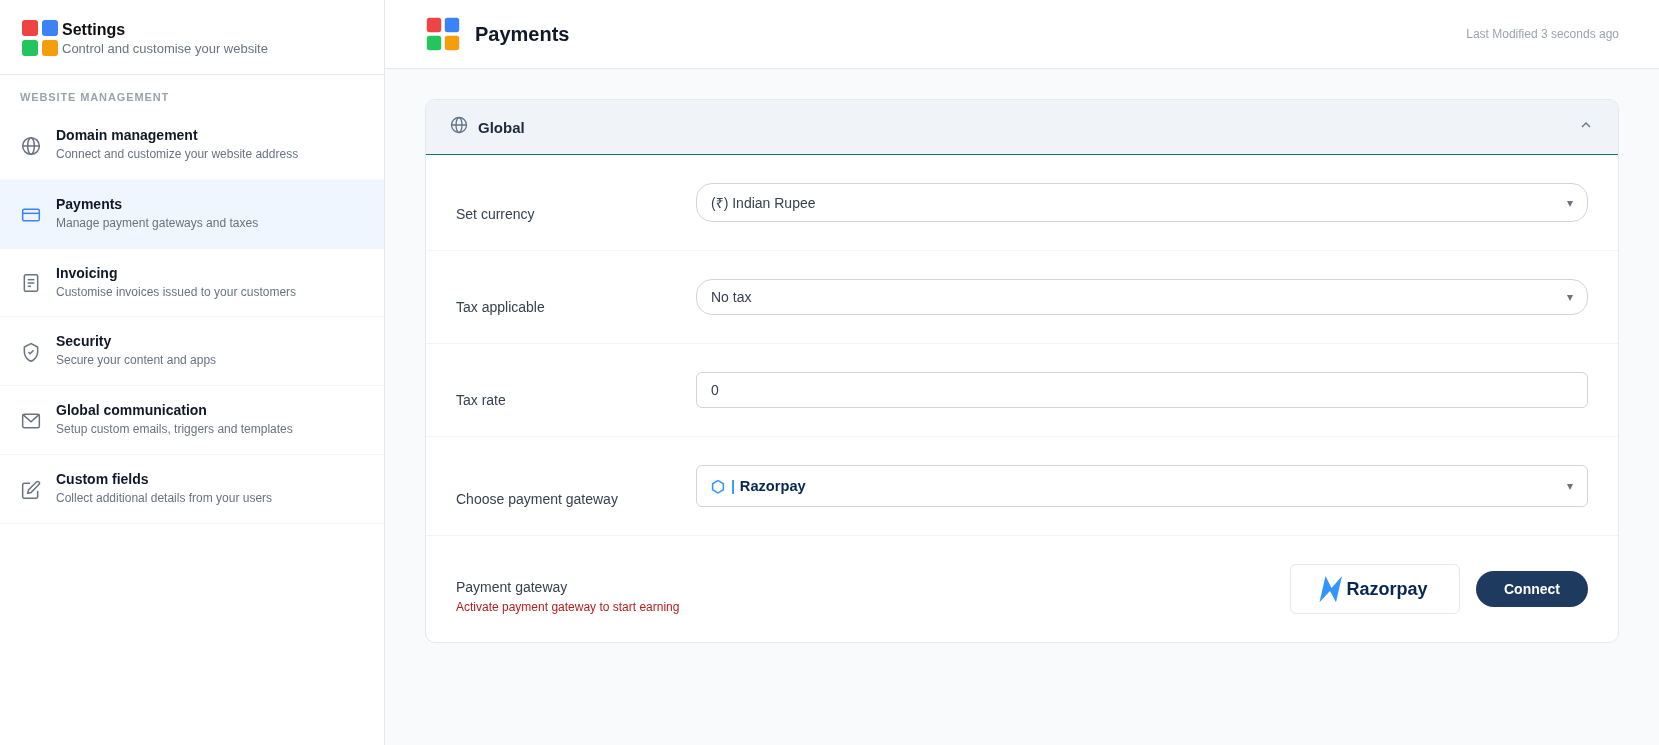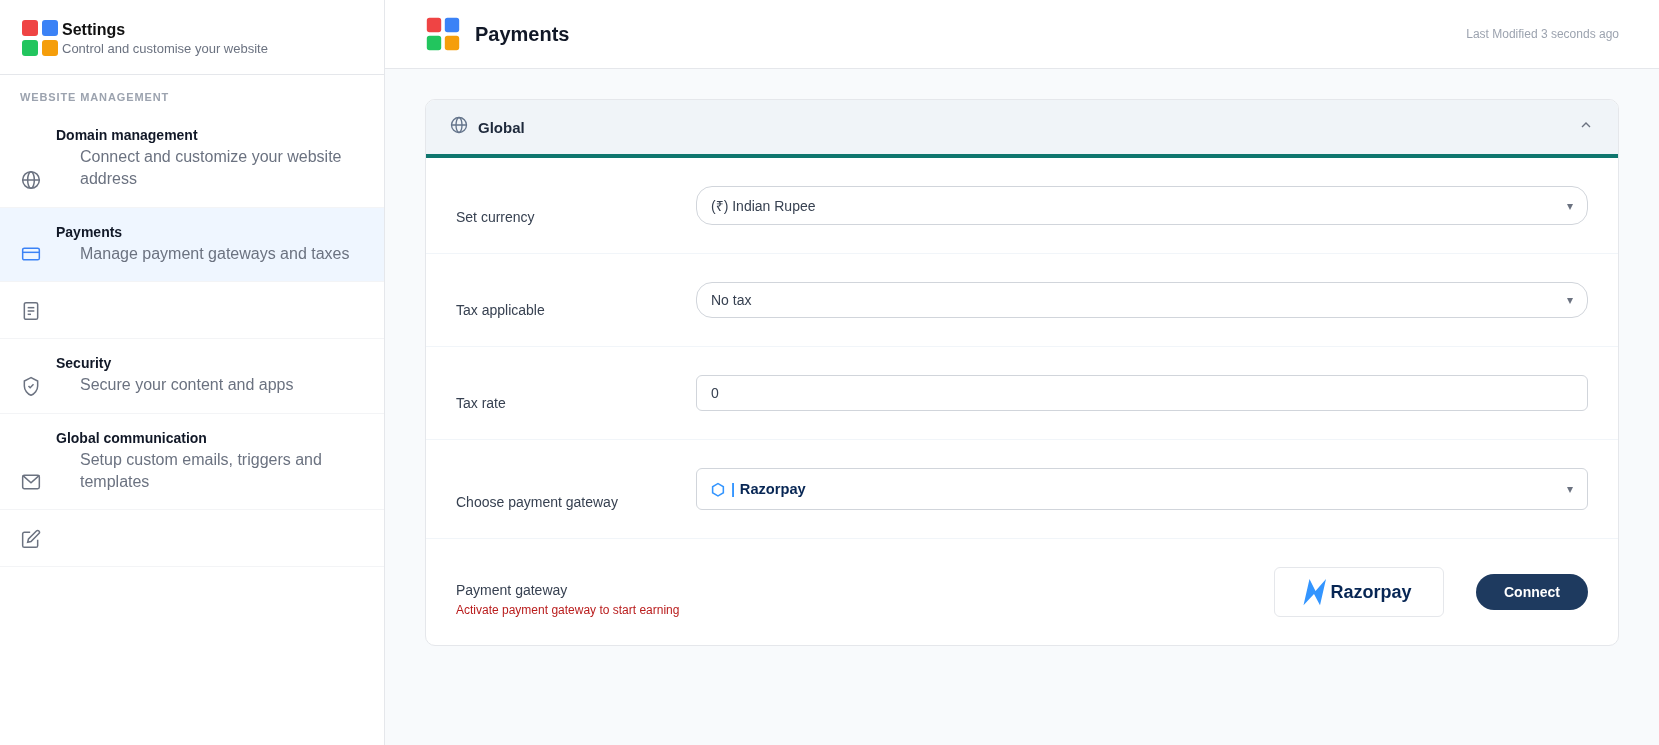--- a/index.html
+++ b/index.html
@@ -29,40 +29,40 @@
       font-size: 11px;
       font-weight: 600;
       color: #9ca3af;
       text-transform: uppercase;
       letter-spacing: 0.08em;
       padding: 16px 20px 8px 20px;
     }
 
     .sidebar-item {
       display: flex;
-      align-items: flex-end;
+      align-items: center;
       gap: 14px;
       padding: 16px 20px;
       cursor: pointer;
       border-bottom: 1px solid #f3f4f6;
       background: #fff;
     }
     .sidebar-item.active { background: #eff6ff; }
     .sidebar-item-icon {
       width: 22px;
       height: 22px;
       display: flex;
       align-items: center;
       justify-content: center;
       color: #6b7280;
       flex-shrink: 0;
       margin-top: 2px;
     }
     .sidebar-item-title { font-size: 14px; font-weight: 600; color: #111827; }
-    .sidebar-item-desc { font-size: 16px; color: #6b7280; margin-top: 3px; line-height: 1.4; margin-left: 24px; }
+    .sidebar-item-desc { font-size: 12px; color: #6b7280; margin-top: 3px; line-height: 1.4; }
 
     
     .main {
       flex: 1;
       overflow-y: auto;
       background: #f8fafc;
     }
     .main-header {
       background: #fff;
       border-bottom: 1px solid #e5e7eb;
@@ -86,21 +86,21 @@
       border: 1px solid #e5e7eb;
       border-radius: 10px;
       overflow: hidden;
     }
     .section-card-header {
       background: #f0f4f8;
       padding: 16px 24px;
       display: flex;
       align-items: center;
       justify-content: space-between;
-      border-bottom: 4px solid #0f766e;
+      border-bottom: 1px solid #0f766e;
     }
     .section-card-header-left {
       display: flex;
       align-items: center;
       gap: 10px;
     }
     .section-title { font-size: 15px; font-weight: 600; color: #1e293b; }
 
     .form-row {
       padding: 28px 30px;
@@ -169,21 +169,20 @@
 
     .connect-btn {
       background: #1e3a5f;
       color: #fff;
       border: none;
       border-radius: 18px;
       padding: 10px 28px;
       font-size: 14px;
       font-weight: 600;
       cursor: pointer;
-      margin-left: 16px;
     }
 
     .chevron-icon { font-size: 12px; color: #6b7280; }
 
     svg.logo-svg { width: 40px; height: 40px; }
   </style>
 </head>
 <body>
 
 <div class="sidebar">
@@ -232,20 +231,24 @@
 
   <div class="sidebar-item">
     <div class="sidebar-item-icon">
       <svg width="20" height="20" fill="none" viewBox="0 0 24 24" stroke="#6b7280" stroke-width="1.8">
         <rect x="4" y="2" width="16" height="20" rx="2"></rect>
         <line x1="8" y1="8" x2="16" y2="8"></line>
         <line x1="8" y1="12" x2="16" y2="12"></line>
         <line x1="8" y1="16" x2="12" y2="16"></line>
       </svg>
     </div>
+    <div>
+      <div class="sidebar-item-title">Invoicing</div>
+      <div class="sidebar-item-desc">Customise invoices issued to your customers</div>
+    </div>
   </div>
 
   <div class="sidebar-item">
     <div class="sidebar-item-icon">
       <svg width="20" height="20" fill="none" viewBox="0 0 24 24" stroke="#6b7280" stroke-width="1.8">
         <path d="M12 2L4 6v6c0 5 3.8 9.7 8 11 4.2-1.3 8-6 8-11V6z"></path>
         <polyline points="9 12 11 14 15 10"></polyline>
       </svg>
     </div>
     <div>
@@ -266,20 +269,24 @@
       <div class="sidebar-item-desc">Setup custom emails, triggers and templates</div>
     </div>
   </div>
 
   <div class="sidebar-item">
     <div class="sidebar-item-icon">
       <svg width="20" height="20" fill="none" viewBox="0 0 24 24" stroke="#6b7280" stroke-width="1.8">
         <path d="M11 4H4a2 2 0 0 0-2 2v14a2 2 0 0 0 2 2h14a2 2 0 0 0 2-2v-7"></path>
         <path d="M18.5 2.5a2.121 2.121 0 0 1 3 3L12 15l-4 1 1-4z"></path>
       </svg>
+    </div>
+    <div>
+      <div class="sidebar-item-title">Custom fields</div>
+      <div class="sidebar-item-desc">Collect additional details from your users</div>
     </div>
   </div>
 </div>
 
 <div class="main">
   <div class="main-header">
     <div class="main-header-left">
       <svg class="logo-svg" viewBox="0 0 40 40" style="width:36px;height:36px;">
         <rect x="2" y="2" width="16" height="16" rx="3" fill="#ef4444"></rect>
         <rect x="22" y="2" width="16" height="16" rx="3" fill="#3b82f6"></rect>

